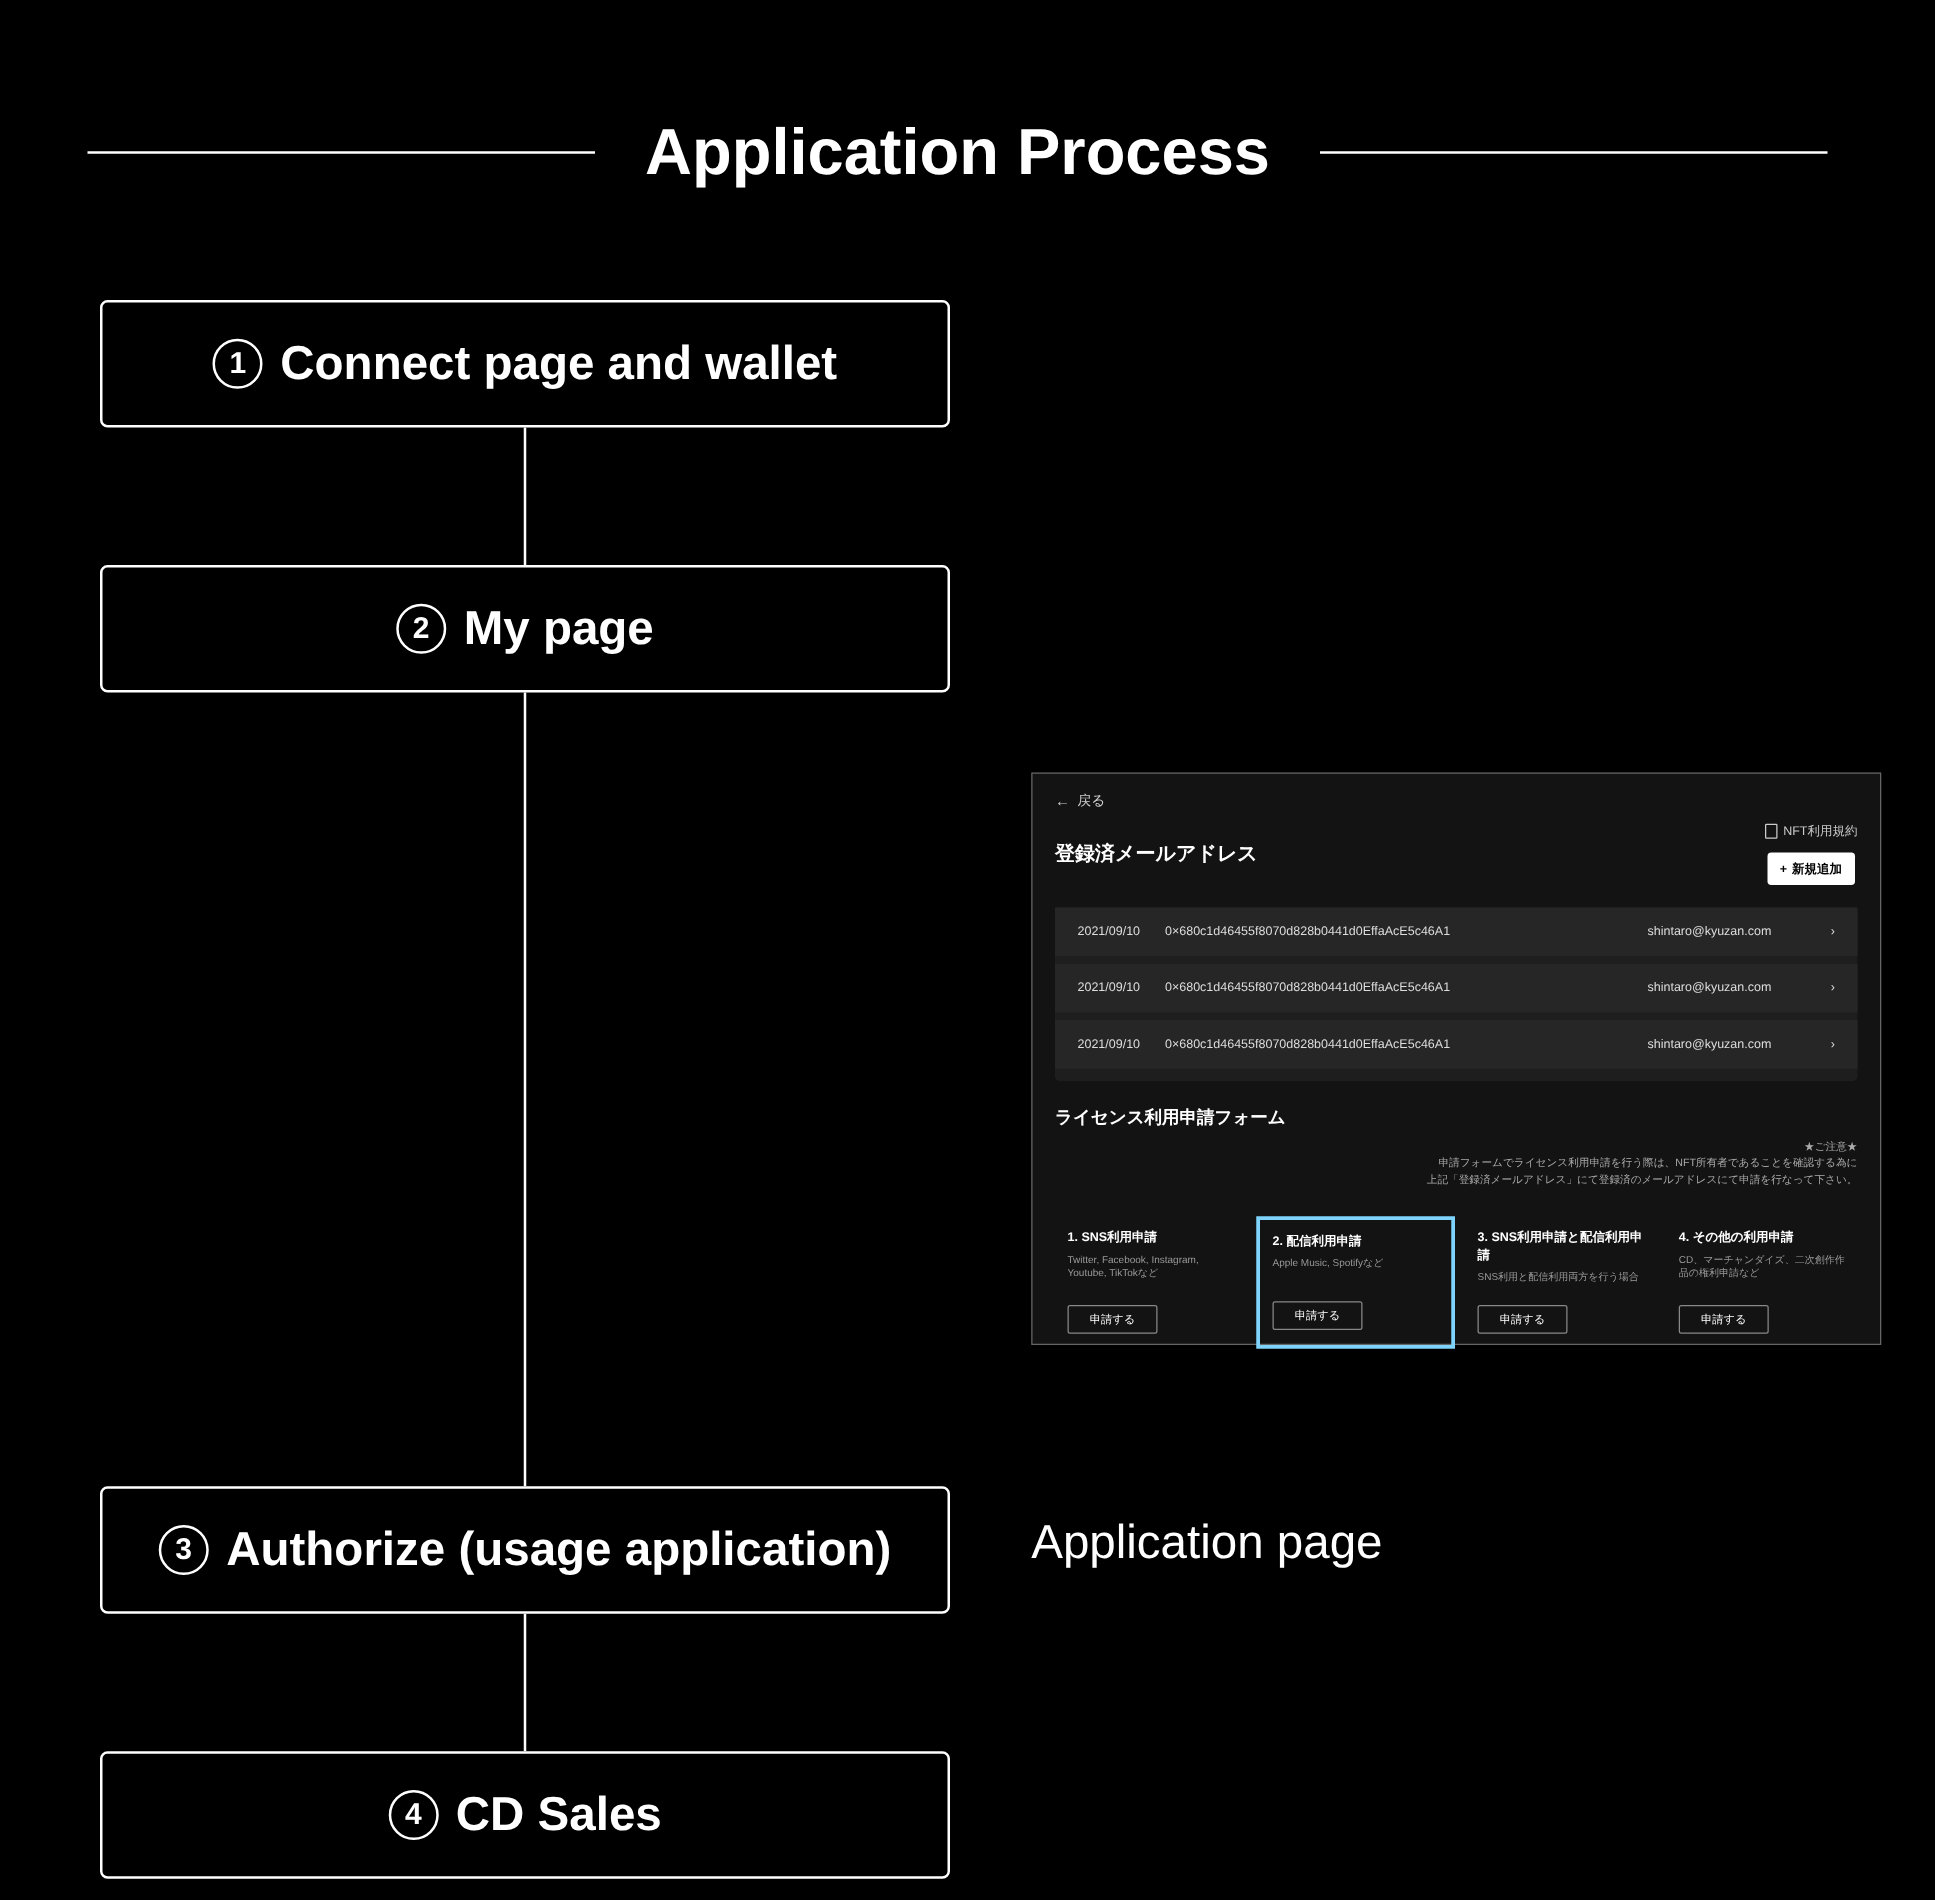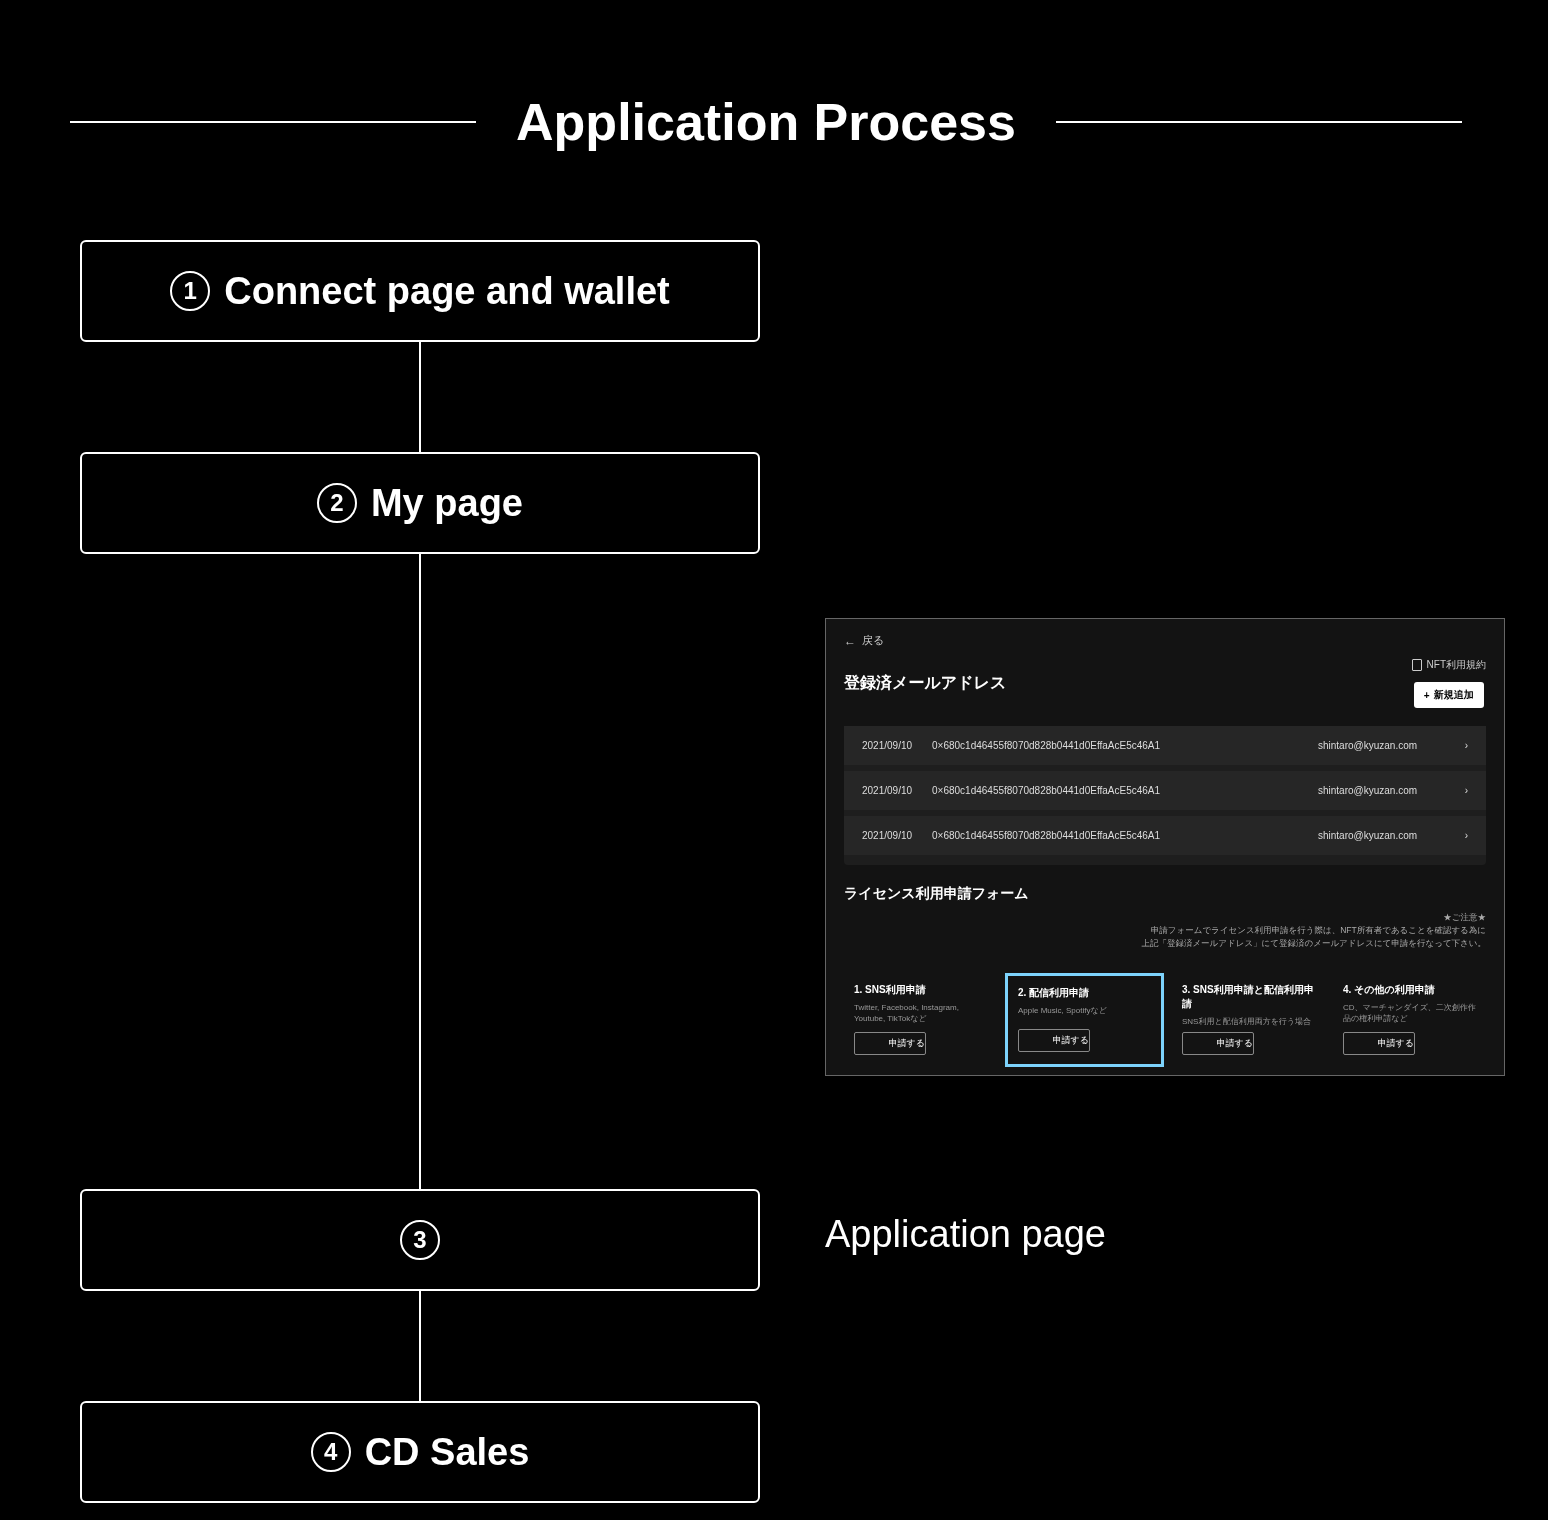--- a/index.html
+++ b/index.html
@@ -208,26 +208,26 @@
     color: #fff;
     margin-bottom: 6px;
   }
   .mock .card-sub {
     font-size: 8px;
     color: #999;
     line-height: 1.3;
     flex: 1;
   }
   .mock .card-btn {
-    margin-top: 4px;
+    margin-top: 16px;
     border: 1px solid #888;
     color: #fff;
     font-size: 9px;
     padding: 4px 0;
-    text-align: right;
+    text-align: center;
     width: 72px;
     border-radius: 2px;
   }
 </style>
 </head>
 <body>
 
 <div class="title-row">
   <div class="title-line"></div>
   <div class="page-title">Application Process</div>
@@ -240,20 +240,21 @@
     <span class="step-label">Connect page and wallet</span>
   </div>
   <div class="connector conn-short"></div>
   <div class="step-box">
     <span class="step-num">2</span>
     <span class="step-label">My page</span>
   </div>
   <div class="connector conn-long"></div>
   <div class="step-box">
     <span class="step-num">3</span>
+    <span class="step-label">Authorize (usage application)</span>
   </div>
   <div class="connector conn-short"></div>
   <div class="step-box">
     <span class="step-num">4</span>
     <span class="step-label">CD Sales</span>
   </div>
 </div>
 
 <div class="side-label">Application page</div>
 

